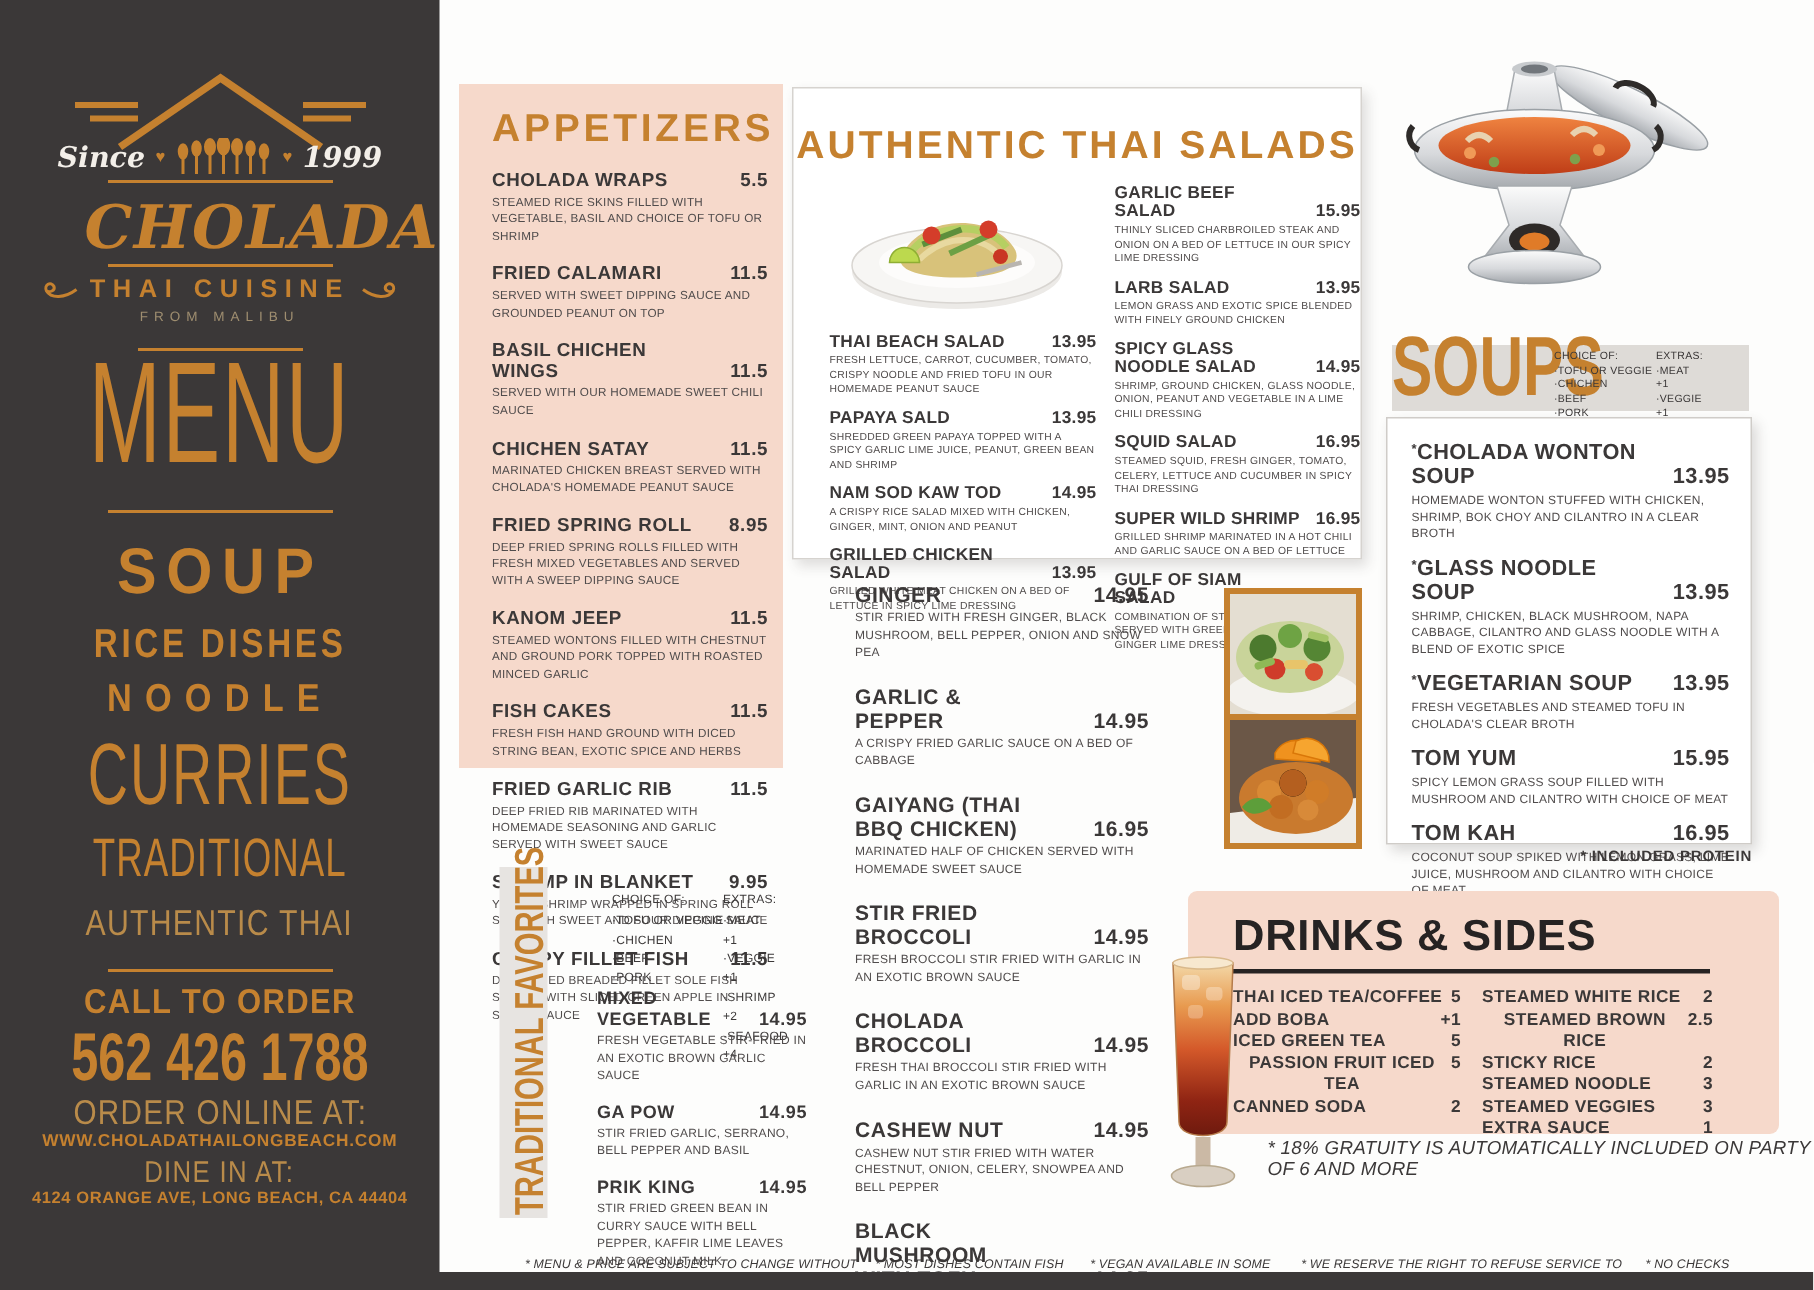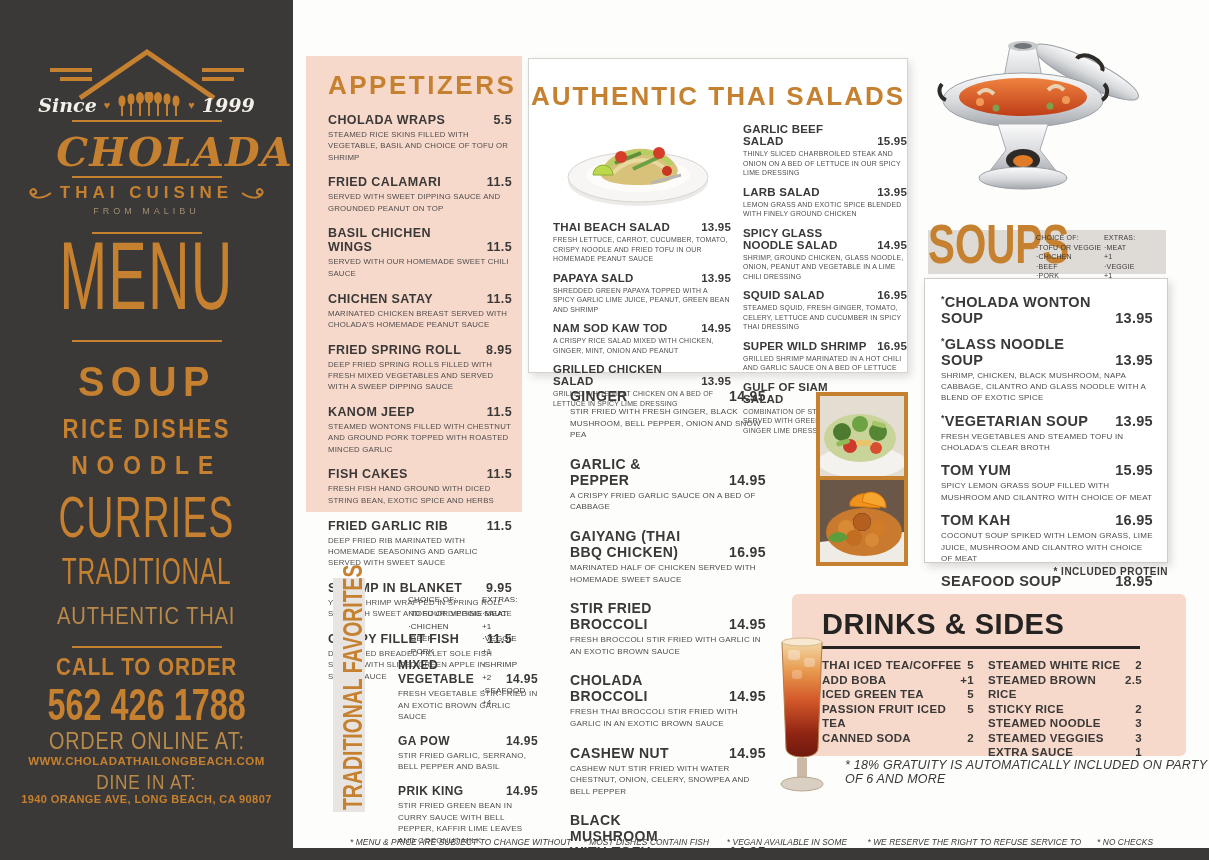--- a/index.html
+++ b/index.html
@@ -86,21 +86,21 @@
   .soups-box{left:924px;top:278px;width:244px;height:285px;background:#fff;border:1px solid #cfccc8;box-shadow:3px 4px 8px rgba(60,56,56,.18);padding:15px 14px 0 16px;box-sizing:border-box;}
   .soups-box .mi{margin-bottom:9.5px;}
   .soups-box .mi-head{font-size:14.5px;letter-spacing:.3px;}
   .soups-box .mi-desc{font-size:8px;line-height:1.4;}
   .soup-footnote{left:1020px;top:566px;width:148px;text-align:right;font-size:10px;font-weight:700;letter-spacing:.5px;}
 
   
   .drinks-panel{left:792px;top:594px;width:394px;height:162px;background:#f6d9cb;border-radius:6px;}
   .ds-title{left:822px;top:608px;font-size:29px;font-weight:700;letter-spacing:.5px;color:#262323;}
   .ds-underline{left:822px;top:646px;width:318px;height:3px;background:#262323;}
-  .ds-col{position:absolute;top:658px;}
+  .ds-col{position:absolute;top:658px;text-align:center;}
   .ds-col-left{left:822px;width:152px;}
   .ds-col-right{left:988px;width:154px;}
   .ds-row{display:flex;justify-content:space-between;font-size:11.5px;font-weight:700;letter-spacing:.3px;line-height:14.5px;color:#3b3838;}
   .gratuity{left:845px;top:758px;font-size:12.5px;font-style:italic;letter-spacing:.2px;color:#3b3838;}
 
   
   .photo-frame{left:816px;top:392px;width:84px;border:4px solid #c5812f;background:#c5812f;}
   .photo-frame .ph{display:block;}
   .photo-frame .ph + .ph{margin-top:4px;}
   .hotpot{left:918px;top:20px;}
@@ -176,21 +176,21 @@
     <div class="sb cat-curries"><span class="sx">CURRIES</span></div>
     <div class="sb cat-trad"><span class="sx">TRADITIONAL</span></div>
     <div class="sb cat-auth"><span class="sx">AUTHENTIC THAI</span></div>
     <div class="rule" style="top:646px;"></div>
 
     <div class="sb call"><span class="sx">CALL TO ORDER</span></div>
     <div class="sb phone"><span class="sx">562 426 1788</span></div>
     <div class="sb oonline"><span class="sx">ORDER ONLINE AT:</span></div>
     <div class="sb website">WWW.CHOLADATHAILONGBEACH.COM</div>
     <div class="sb dinein"><span class="sx">DINE IN AT:</span></div>
-    <div class="sb address">1940 ORANGE AVE, LONG BEACH, CA 90807</div>
+    <div class="sb address">4124 ORANGE AVE, LONG BEACH, CA 44404</div>
   </aside>
 
   <section class="abs appetizers">
     <div class="app-title">APPETIZERS</div>
     <div class="mi">
         <div class="mi-head">
           <span class="mi-name">CHOLADA WRAPS</span>
           <span class="mi-price">5.5</span>
         </div>
         <div class="mi-desc">STEAMED RICE SKINS FILLED WITH VEGETABLE, BASIL AND CHOICE OF TOFU OR SHRIMP</div>
@@ -550,20 +550,21 @@
         <span>·SEAFOOD</span>
         <span>+4</span>
       </div>
   </div>
   <section class="abs soups-box">
     <div class="mi">
         <div class="mi-head">
           <span class="mi-name"><sup class="mark">*</sup><span>CHOLADA WONTON SOUP</span></span>
           <span class="mi-price">13.95</span>
         </div>
+        <div class="mi-desc">HOMEMADE WONTON STUFFED WITH CHICKEN, SHRIMP, BOK CHOY AND CILANTRO IN A CLEAR BROTH</div>
       </div>
     <div class="mi">
         <div class="mi-head">
           <span class="mi-name"><sup class="mark">*</sup><span>GLASS NOODLE SOUP</span></span>
           <span class="mi-price">13.95</span>
         </div>
         <div class="mi-desc">SHRIMP, CHICKEN, BLACK MUSHROOM, NAPA CABBAGE, CILANTRO AND GLASS NOODLE WITH A BLEND OF EXOTIC SPICE</div>
       </div>
     <div class="mi">
         <div class="mi-head">

